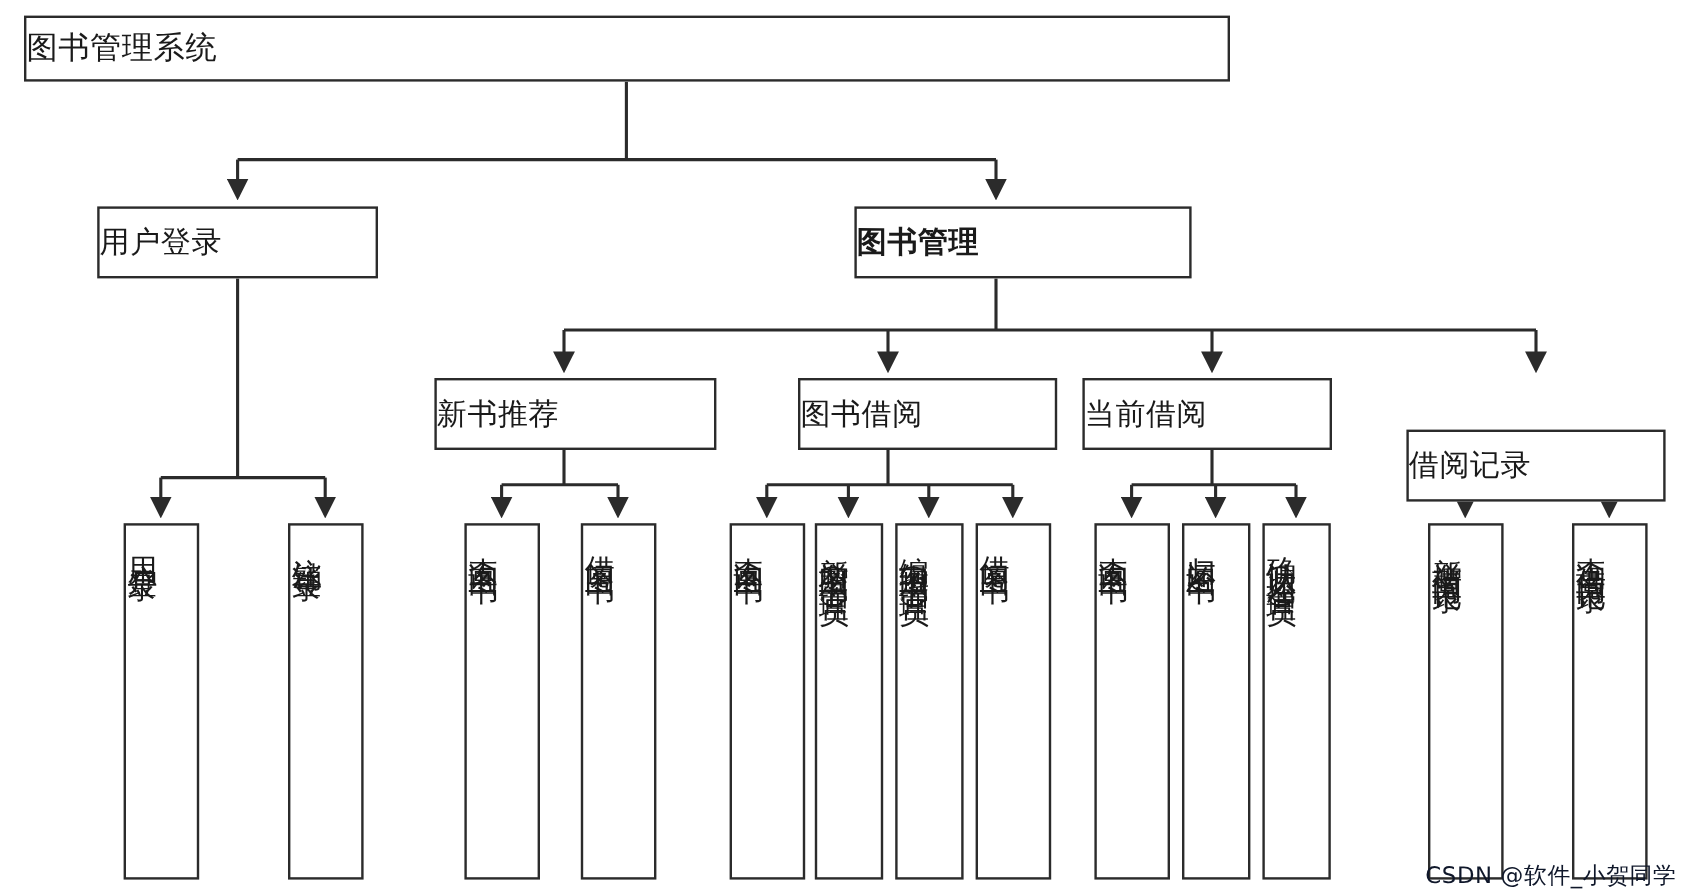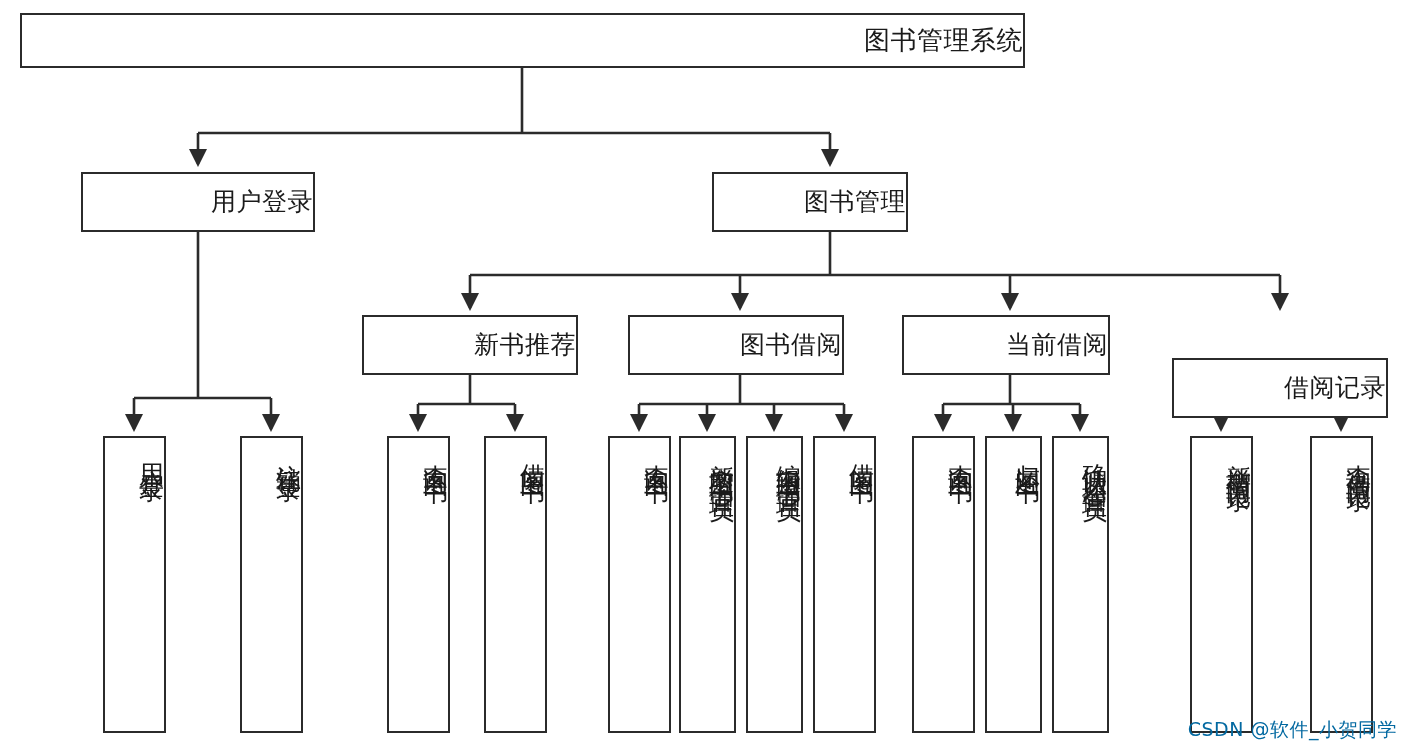--- a/index.html
+++ b/index.html
@@ -25,21 +25,21 @@
     height: 747px;
     pointer-events: none;
   }
   .node {
     position: absolute;
     box-sizing: border-box;
     background: #ffffff;
     border: 2.5px solid #2b2b2b;
     display: flex;
     align-items: center;
-    justify-content: flex-end;
+    justify-content: flex-start;
     color: #1a1a1a;
   }
   .node .label {
     display: block;
     text-align: center;
     line-height: 1.22;
     letter-spacing: 0.5px;
   }
   .node.horizontal .label {
     font-size: 25px;
@@ -55,21 +55,21 @@
     letter-spacing: 5px;
     line-height: 1.05;
     white-space: nowrap;
   }
   .node.root .label { font-size: 26px; }
   .watermark {
     position: absolute;
     right: 8px;
     bottom: 4px;
     font-size: 19px;
-    color: #0369a1;
+    color: #0f172a;
     white-space: nowrap;
     letter-spacing: 0.5px;
   }
 </style>
 </head>
 <body>
 
 <div id="canvas">
 
   <svg class="edges" viewBox="0 0 1405 747">
@@ -122,28 +122,28 @@
     </g>
   </svg>
 
   <div class="node horizontal root" style="left: 20px; top: 13px; width: 1005px; height: 55px;">
     <span class="label">图书管理系统</span>
   </div>
 
   <div class="node horizontal" style="left: 81px; top: 172px; width: 234px; height: 60px;">
     <span class="label">用户登录</span>
   </div>
-  <div class="node horizontal" style="left: 712px; top: 172px; width: 196px; height: 60px;">
+  <div class="node horizontal" style="left: 712px; top: 172px; width: 281px; height: 60px; font-weight: bold;">
     <span class="label">图书管理</span>
   </div>
 
-  <div class="node horizontal" style="left: 362px; top: 315px; width: 216px; height: 60px; padding-left: 15px;">
+  <div class="node horizontal" style="left: 362px; top: 315px; width: 235px; height: 60px;">
     <span class="label">新书推荐</span>
   </div>
-  <div class="node horizontal" style="left: 628px; top: 315px; width: 216px; height: 60px;">
+  <div class="node horizontal" style="left: 665px; top: 315px; width: 216px; height: 60px;">
     <span class="label">图书借阅</span>
   </div>
   <div class="node horizontal" style="left: 902px; top: 315px; width: 208px; height: 60px;">
     <span class="label">当前借阅</span>
   </div>
   <div class="node horizontal" style="left: 1172px; top: 315px; width: 216px; height: 60px; margin-top: 43px;">
     <span class="label">借阅记录</span>
   </div>
 
   <div class="node vertical" style="left: 103px; top: 436px; width: 63px; height: 297px;">

